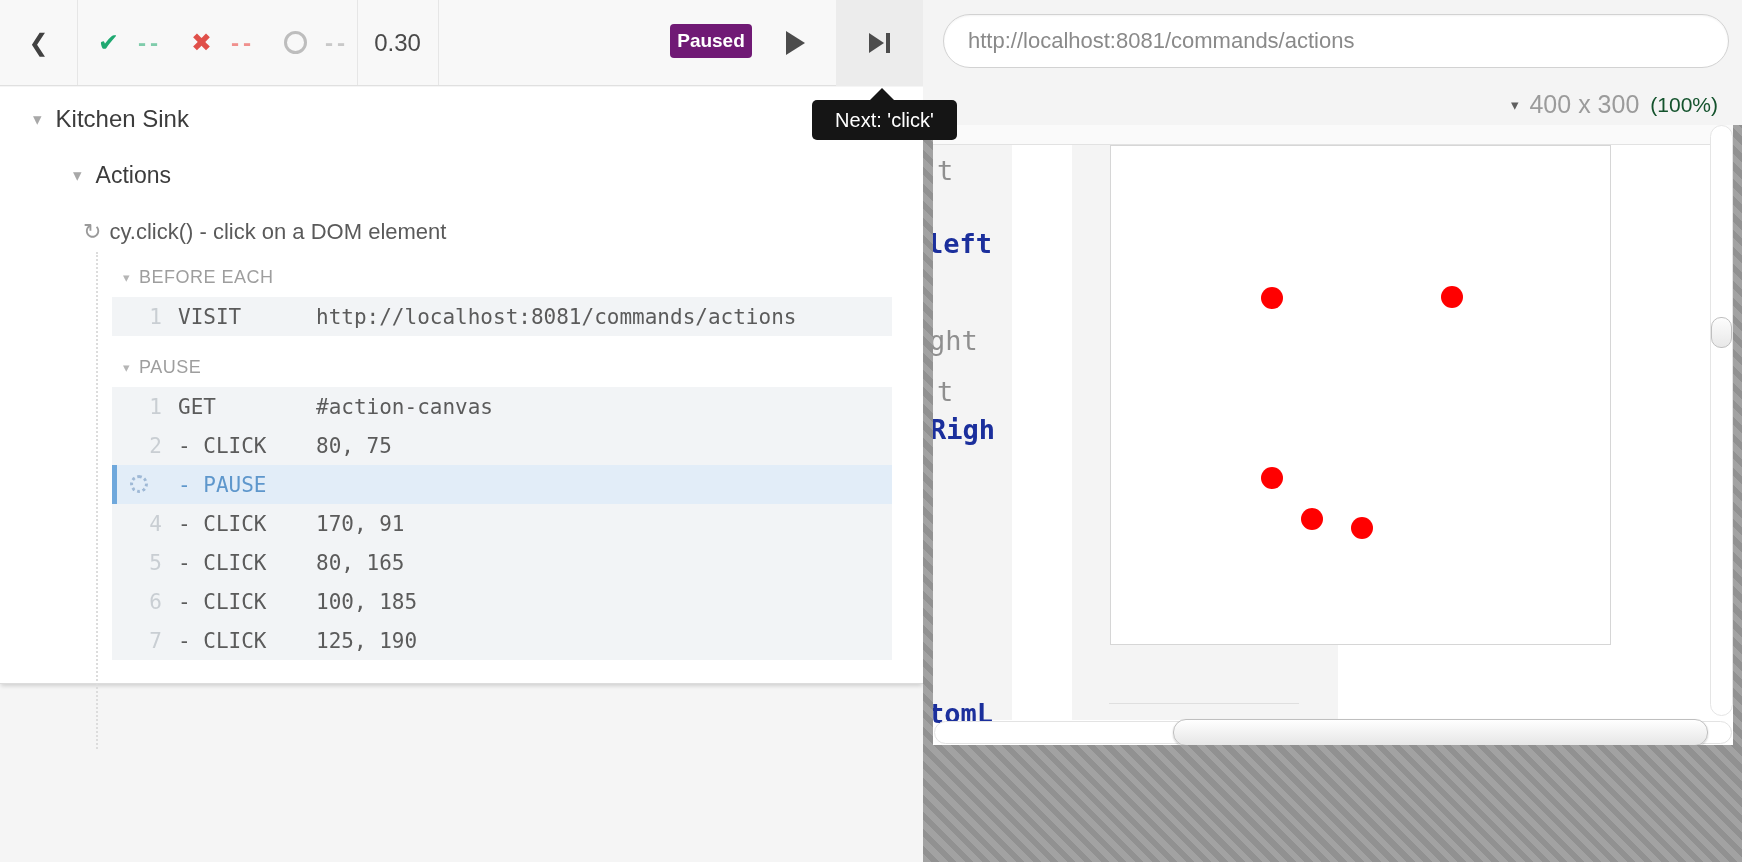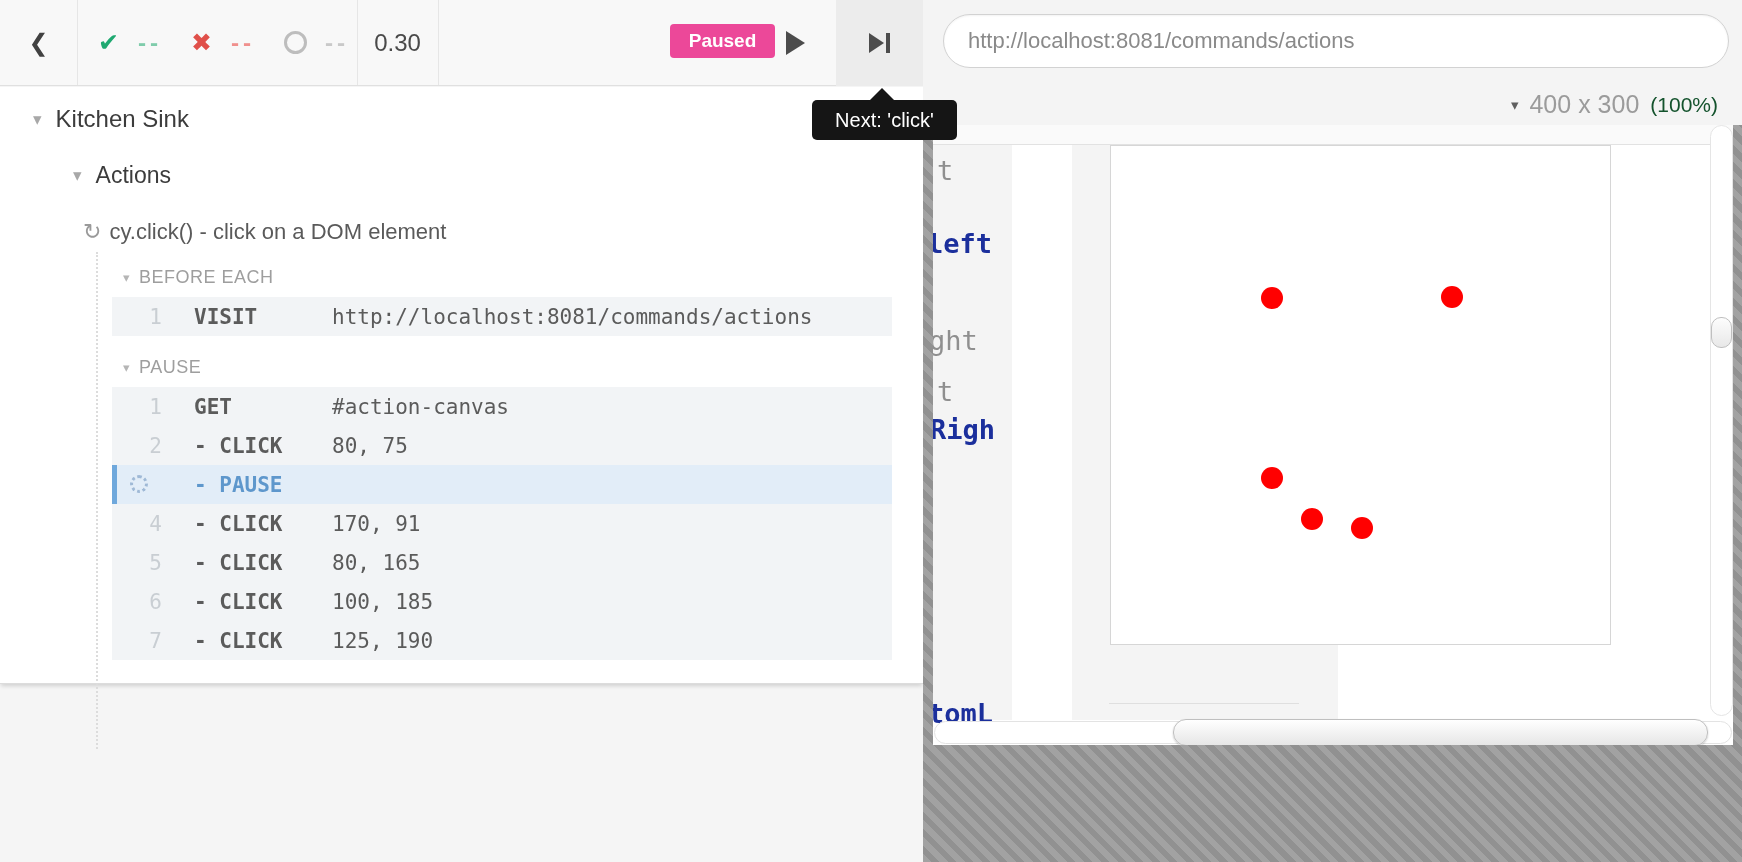--- a/index.html
+++ b/index.html
@@ -13,21 +13,21 @@
              border-bottom:1px solid #e0e0e0; }
   .tb-divider { position:absolute; top:0; width:1px; height:85px; background:#e6e6e6; }
   .back-btn { position:absolute; left:0; top:0; width:77px; height:85px; display:flex;
               align-items:center; justify-content:center; font-size:24px; color:#414141; cursor:pointer; }
   .stat { position:absolute; top:0; height:85px; display:flex; align-items:center; }
   .stat .glyph { font-size:25px; }
   .dash { font-family:"DejaVu Sans Mono", monospace; font-weight:bold; font-size:20px; }
   .ring { width:23px; height:23px; border:3px solid #bdbdbd; border-radius:50%; }
   .time-box { position:absolute; left:357px; top:0; width:81px; height:85px; display:flex;
               align-items:center; justify-content:center; font-size:24px; color:#4a4a4a; }
-  .paused-badge { position:absolute; left:670px; top:24px; width:105px; height:34px; background:#ec4899;
+  .paused-badge { position:absolute; left:670px; top:24px; width:82px; height:34px; background:#701a75;
                   border-radius:4px; color:#fff; font-size:19px; display:flex; align-items:center;
                   justify-content:center; font-weight:600; }
   .play-btn { position:absolute; left:770px; top:0; width:50px; height:85px; display:flex;
               align-items:center; justify-content:center; cursor:pointer; }
   .tri { width:0; height:0; border-top:12px solid transparent; border-bottom:12px solid transparent;
          border-left:19px solid #4c4c4c; }
   .next-btn { position:absolute; left:836px; top:0; width:87px; height:86px; background:#ececec;
               display:flex; align-items:center; justify-content:center; cursor:pointer; }
   .next-btn .tri { border-top-width:10px; border-bottom-width:10px; border-left-width:15px; }
   .next-btn .bar { width:4px; height:20px; background:#4c4c4c; margin-left:2px; }
@@ -43,21 +43,21 @@
                 font-size:22px; color:#5a5a5a; cursor:pointer; }
   .spinner-glyph { font-size:22px; color:#9a9a9a; }
   .hook-header { position:absolute; left:123px; display:flex; gap:9px; align-items:center;
                  font-size:18px; color:#9e9e9e; letter-spacing:0.5px; cursor:pointer; }
   .dotted-line { position:absolute; left:96px; top:165px; height:497px; border-left:2px dotted #dcdcdc; }
 
   .cmd-row { position:absolute; left:112px; width:780px; height:39px; background:#f2f4f6;
              display:flex; align-items:center; font-family:"DejaVu Sans Mono", monospace;
              font-size:21px; cursor:pointer; }
   .cmd-num { width:50px; text-align:right; color:#c9ced3; flex:0 0 50px; }
-  .cmd-method { margin-left:32px; width:138px; flex:0 0 138px; font-weight:bold; color:#5b5b5b; }
+  .cmd-method { margin-left:16px; width:138px; flex:0 0 138px; font-weight:normal; color:#5b5b5b; }
   .cmd-args { color:#5b5b5b; }
   .cmd-row.paused { background:#e2edf8; }
   .cmd-row.paused .cmd-method { color:#5e97cc; }
   .pause-bar { position:absolute; left:0; top:0; width:5px; height:100%; background:#6fa8dc; }
   .pause-spinner { position:absolute; left:18px; top:10px; width:18px; height:18px;
                    border:3px dotted #9fb9d6; border-radius:50%; }
 
   
   .aut { position:absolute; left:923px; top:0; width:819px; height:862px; }
   .aut-header { position:absolute; left:0; top:0; width:819px; height:125px; background:#f4f4f4; }

